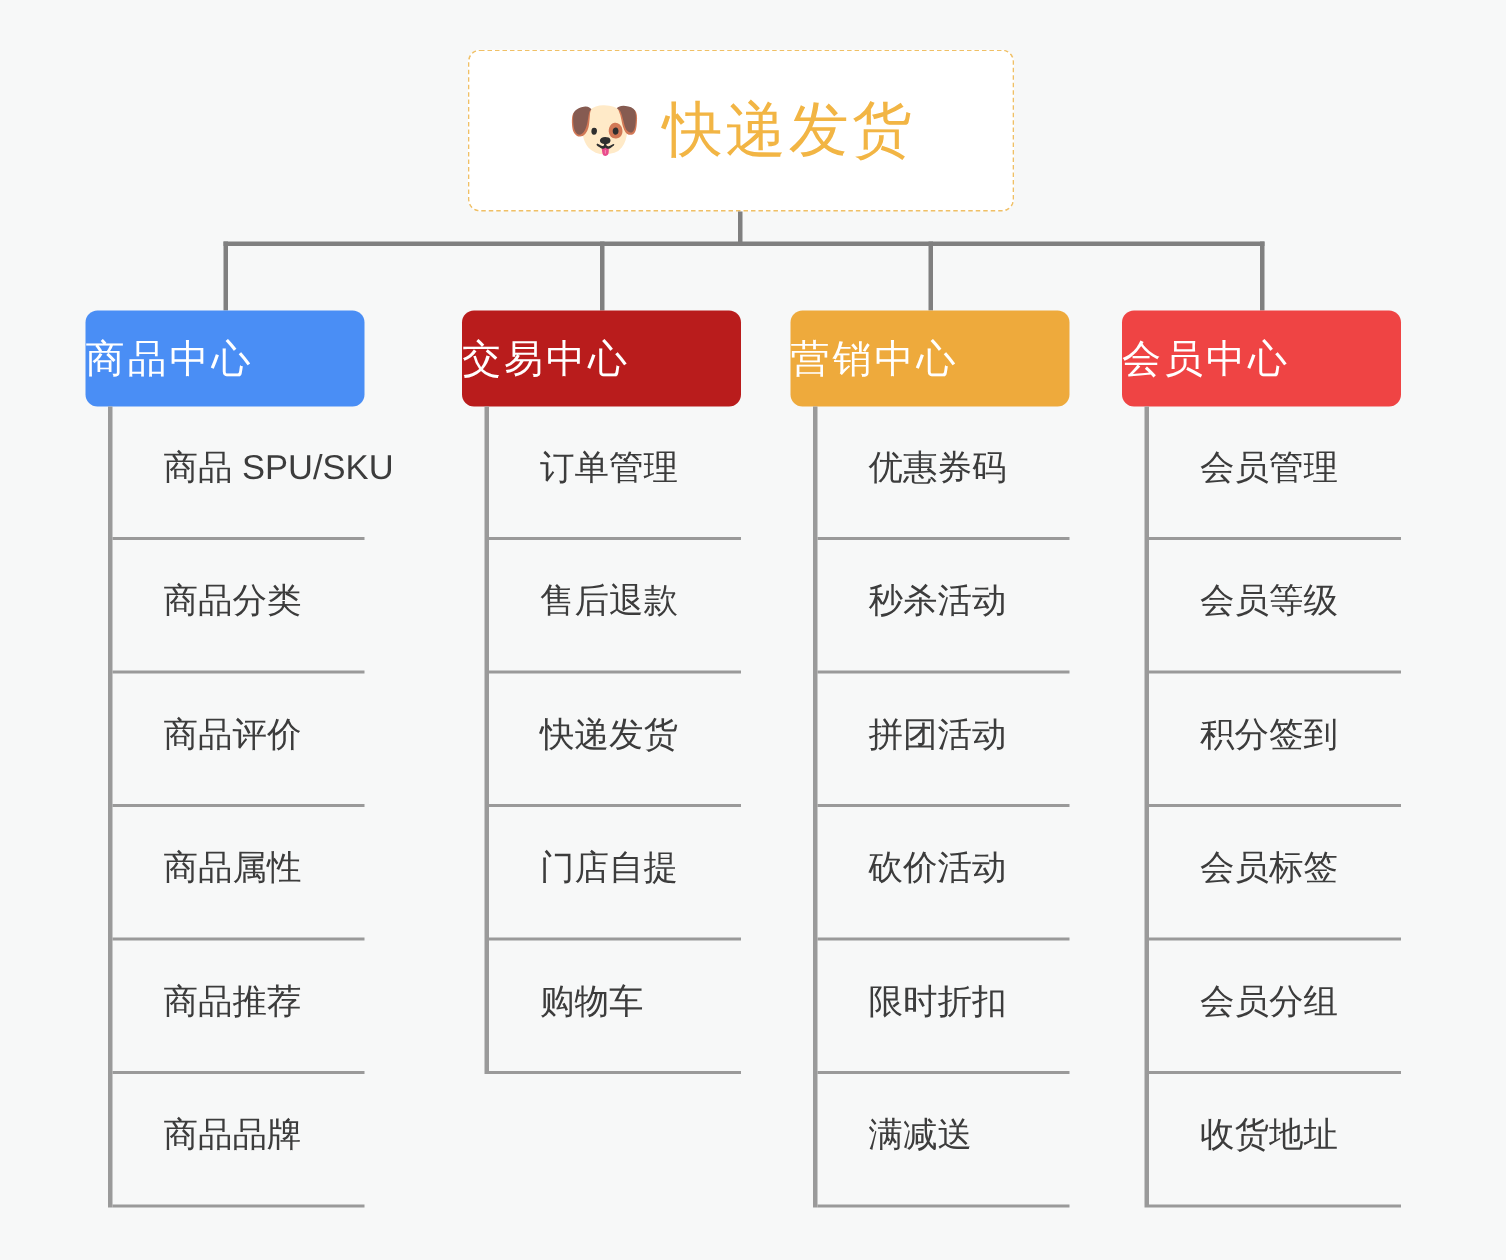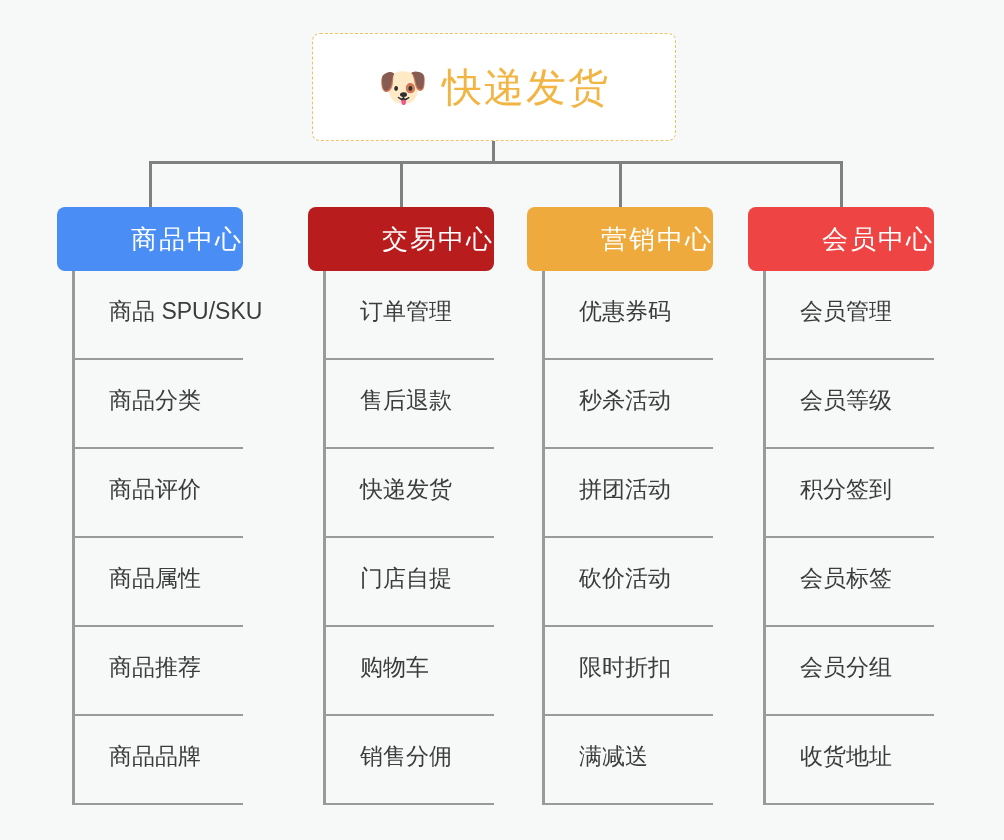--- a/index.html
+++ b/index.html
@@ -78,21 +78,21 @@
     position: absolute;
     top: 207px;
     width: 230px;
   }
   .col-header {
     width: 186px;
     height: 64px;
     border-radius: 8px;
     display: flex;
     align-items: center;
-    justify-content: flex-end;
+    justify-content: flex-start;
     color: #ffffff;
     font-size: 26px;
     letter-spacing: 2px;
     box-sizing: border-box;
   }
   .col-body {
     position: relative;
     margin-left: 15px;
     padding-left: 0;
     border-left: 3px solid #9a9a9a;
@@ -188,24 +188,20 @@
         <span class="leaf-rule"></span>
       </div>
       <div class="leaf">
         <span class="leaf-label">门店自提</span>
         <span class="leaf-rule"></span>
       </div>
       <div class="leaf">
         <span class="leaf-label">购物车</span>
         <span class="leaf-rule"></span>
       </div>
-      <div class="leaf">
-        <span class="leaf-label">销售分佣</span>
-        <span class="leaf-rule"></span>
-      </div>
     </div>
   </div>
 
   <div class="column" style="left:527px">
     <div class="col-header" style="background:#eeaa3c">
       <span>营销中心</span>
     </div>
     <div class="col-body">
       <div class="leaf">
         <span class="leaf-label">优惠券码</span>

